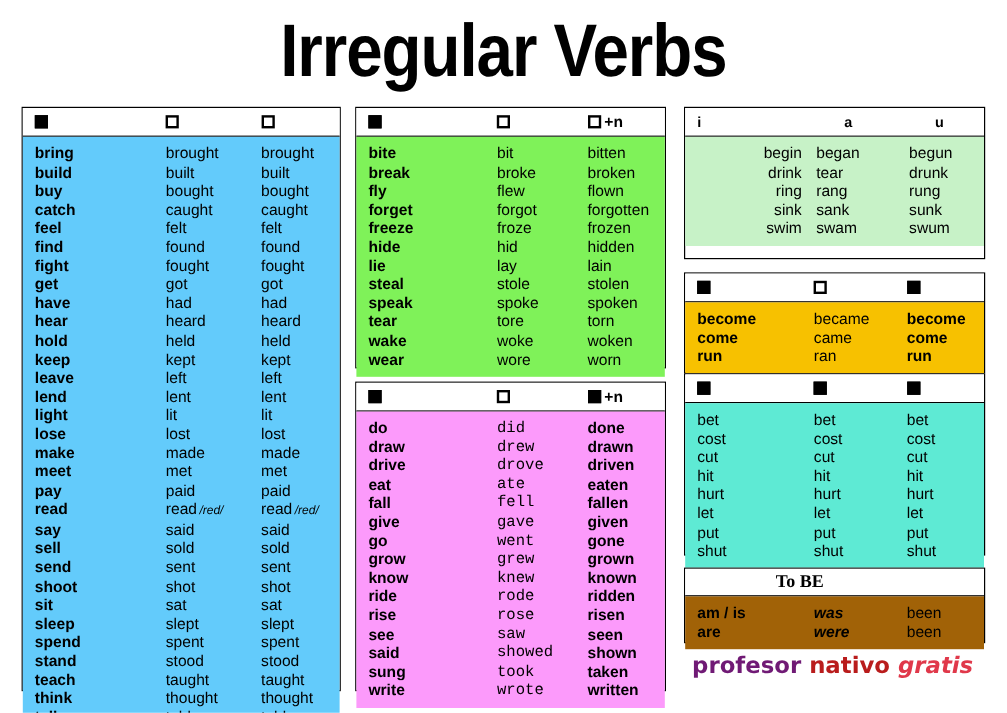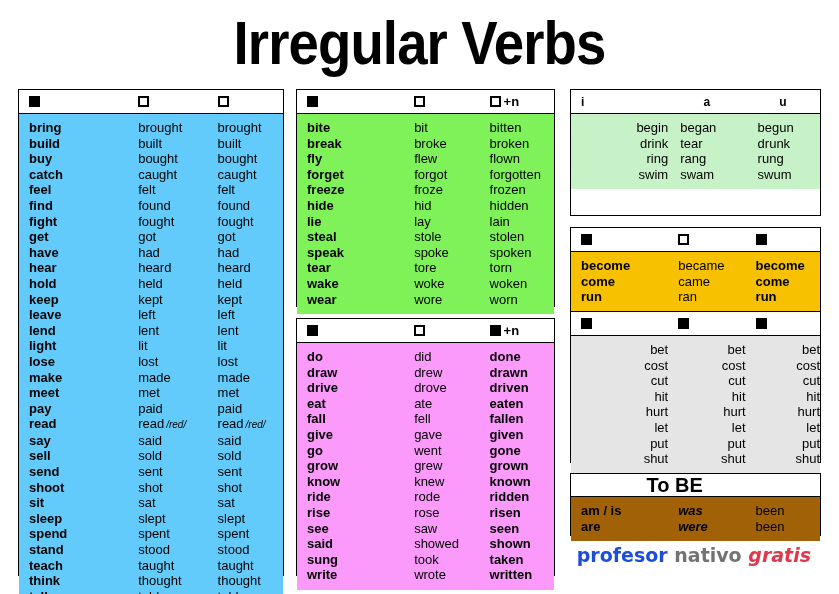--- a/index.html
+++ b/index.html
@@ -89,34 +89,34 @@
   #card-iau    { left: 570px; top: 89px;  width: 251px; height: 127px; }
   #card-orange { left: 570px; top: 227px; width: 251px; height: 84px;  }
   #card-yellow { left: 570px; top: 311px; width: 251px; height: 152px; }
   #card-tobe   { left: 570px; top: 473px; width: 251px; height: 63px;  }
 
   #card-blue   .body { background: #63cbfb; }
   #card-green  .body { background: #7ff259; }
   #card-pink   .body { background: #fc9afb; }
   #card-iau    .body { background: #c7f2c7; }
   #card-orange .body { background: #f7c100; }
-  #card-yellow .body { background: #e5e5e5; text-align: right; }
+  #card-yellow .body { background: #5eead4; }
   #card-tobe   .body { background: #a16207; }
 
   
   #card-blue   .cell:nth-child(1) { width: 110px; }
   #card-blue   .cell:nth-child(2) { width: 80px; }
   #card-blue   .cell:nth-child(3) { width: 76px; }
 
   #card-green  .cell:nth-child(1) { width: 108px; }
   #card-green  .cell:nth-child(2) { width: 76px; }
   #card-green  .cell:nth-child(3) { width: 75px; }
 
   #card-pink   .cell:nth-child(1) { width: 108px; }
-  #card-pink   .cell:nth-child(2) { width: 76px; }
+  #card-pink   .cell:nth-child(2) { width: 76px; font-family: Liberation Mono, monospace; }
   #card-pink   .cell:nth-child(3) { width: 75px; }
 
   #card-iau    .cell:nth-child(1) { width: 98px; text-align: right; }
   #card-iau    .cell:nth-child(2) { width: 78px; }
   #card-iau    .cell:nth-child(3) { width: 75px; }
   #card-iau    .hdr .cell { text-align: center; padding-left: 0; }
   #card-iau    .hdr .cell:nth-child(1) { text-align: left; padding-left: 10px; }
   #card-iau    .body .cell { padding-left: 12px; }
 
   #card-orange .cell:nth-child(1) { width: 98px; }
@@ -128,21 +128,21 @@
   #card-yellow .cell:nth-child(3) { width: 75px; }
 
   #card-tobe   .cell:nth-child(1) { width: 98px; }
   #card-tobe   .cell:nth-child(2) { width: 78px; font-style: italic; }
   #card-tobe   .cell:nth-child(3) { width: 75px; }
   #card-tobe   .hdr {
     justify-content: center;
     height: 23px;
   }
   #card-tobe   .hdr .cell {
-    font-size: 20px; font-weight: bold; padding-left: 0;
+    font-size: 15px; font-weight: bold; padding-left: 0; font-family: Liberation Serif, serif;
   }
 
   
   .hdr .sqcell { display: flex; align-items: center; }
   #card-blue   .hdr .sqcell:nth-child(1) { width: 110px; }
   #card-blue   .hdr .sqcell:nth-child(2) { width: 80px; }
   #card-blue   .hdr .sqcell:nth-child(3) { width: 76px; }
   #card-green  .hdr .sqcell:nth-child(1) { width: 108px; }
   #card-green  .hdr .sqcell:nth-child(2) { width: 76px; }
   #card-green  .hdr .sqcell:nth-child(3) { width: 75px; }
@@ -169,22 +169,22 @@
     position: absolute;
     left: 570px; top: 544px;
     width: 251px;
     text-align: right;
     padding-right: 10px;
     font-family: "DejaVu Sans", "Liberation Sans", sans-serif;
     font-size: 19px;
     font-weight: bold;
     white-space: nowrap;
   }
-  #logo .w1 { color: #1d4ed8; }
-  #logo .w2 { color: #737373; }
+  #logo .w1 { color: #701a75; }
+  #logo .w2 { color: #b91c1c; }
   #logo .w3 { color: #e0384a; font-style: italic; }
 </style>
 </head>
 <body>
 
 <div id="page">
 
   <div class="title">Irregular Verbs</div>
 
   <div class="card" id="card-blue">
@@ -543,20 +543,25 @@
           <div class="cell n">drink</div>
           <div class="cell n">tear</div>
           <div class="cell n">drunk</div>
         </div>
         <div class="row">
           <div class="cell n">ring</div>
           <div class="cell n">rang</div>
           <div class="cell n">rung</div>
         </div>
         <div class="row">
+          <div class="cell n">sink</div>
+          <div class="cell n">sank</div>
+          <div class="cell n">sunk</div>
+        </div>
+        <div class="row">
           <div class="cell n">swim</div>
           <div class="cell n">swam</div>
           <div class="cell n">swum</div>
         </div>
       </div>
   </div>
 
   <div class="card" id="card-orange">
     <div class="hdr">
       <div class="sqcell">

